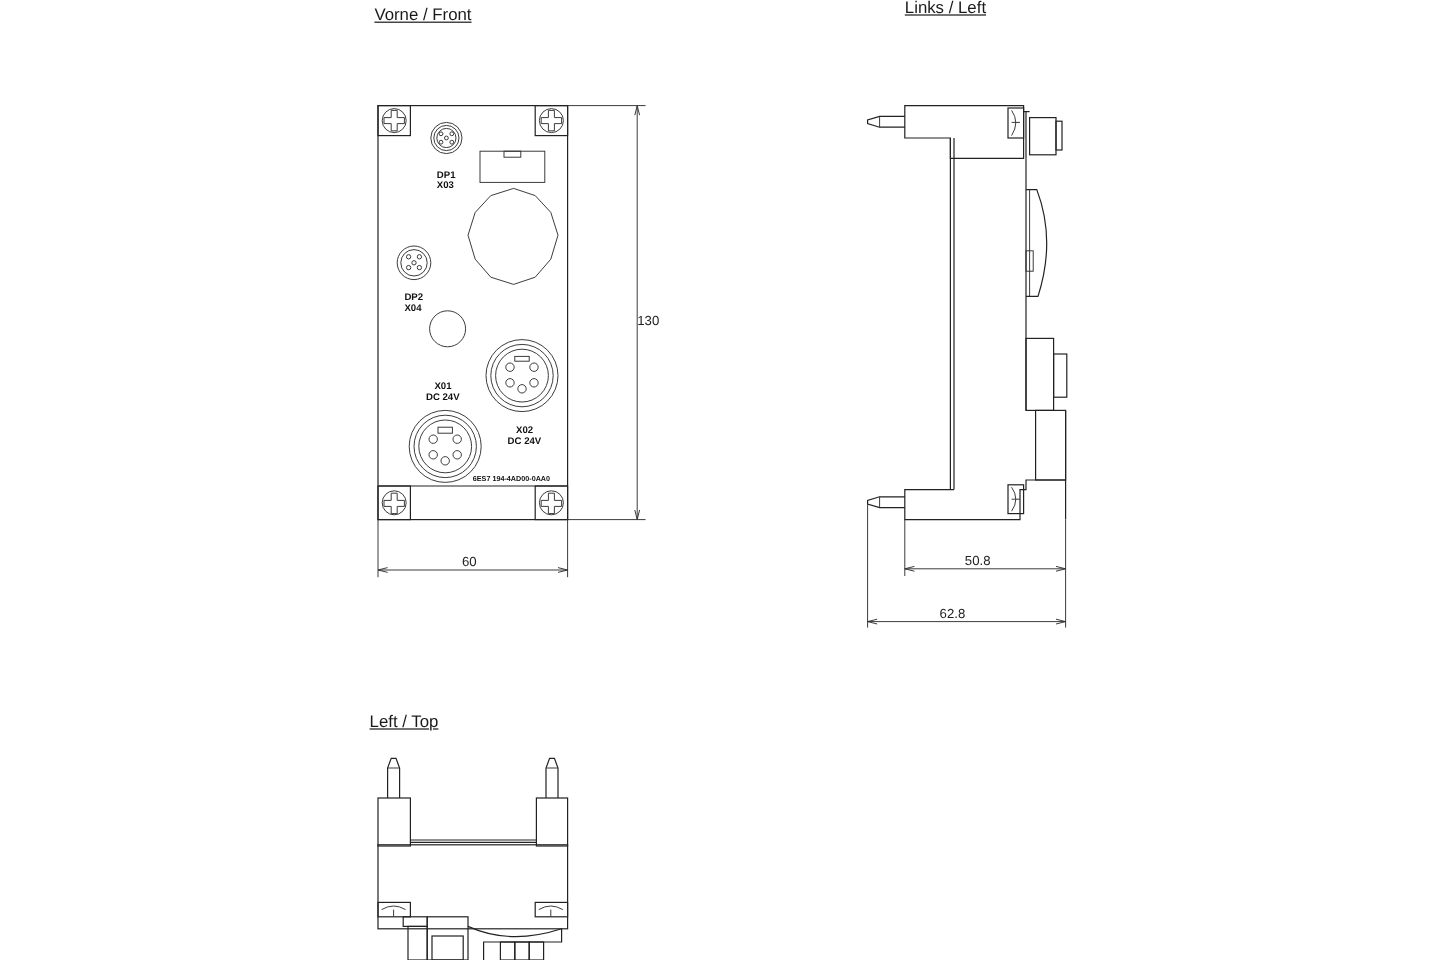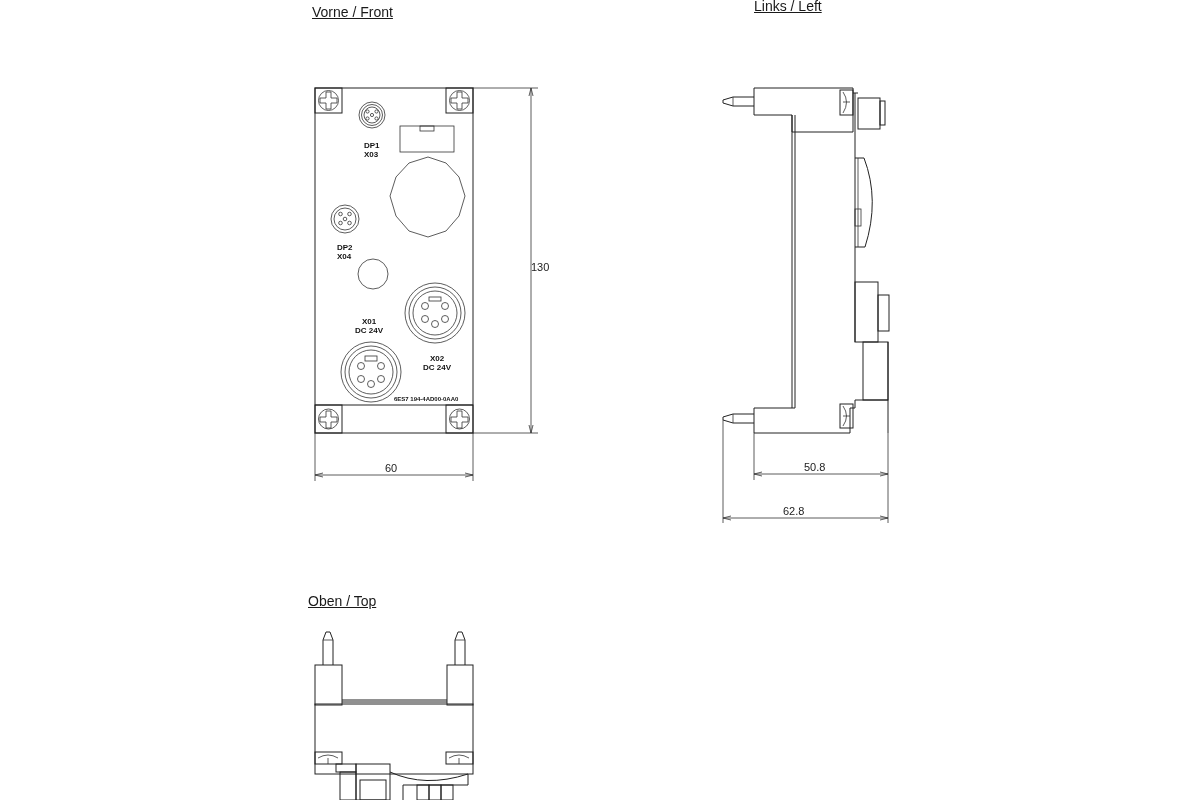--- a/index.html
+++ b/index.html
@@ -12,21 +12,21 @@
     .dim { stroke: #333; stroke-width: 0.8; fill: none; }
     .lbl { font-family: "Liberation Sans", sans-serif; font-weight: bold; font-size: 8px; fill: #111; }
     .dimtxt { font-family: "Liberation Sans", sans-serif; font-size: 11px; fill: #222; }
     .part { font-family: "Liberation Sans", sans-serif; font-weight: bold; font-size: 6px; fill: #111; }
   </style>
 </head>
 <body>
 
 <div class="view-title" style="left:312px; top:4px;">Vorne / Front</div>
 <div class="view-title" style="left:754px; top:-2px;">Links / Left</div>
-<div class="view-title" style="left:308px; top:593px;">Oben / Top</div>
+<div class="view-title" style="left:308px; top:593px;">Left / Top</div>
 
 <svg width="1200" height="800" viewBox="0 0 1200 800">
 
   <g>
 
     <rect class="ln" x="315" y="88" width="158" height="345"></rect>
 
     <line class="ln" x1="315" y1="405" x2="473" y2="405"></line>
 
     <g>

